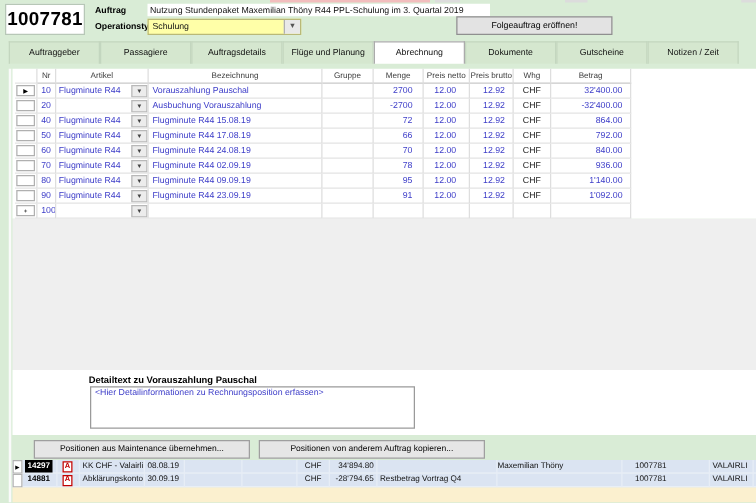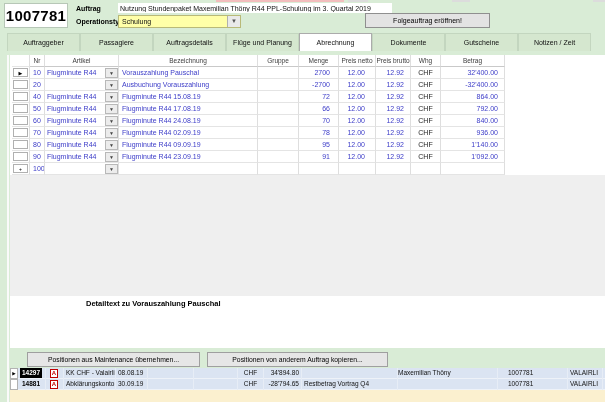--- a/index.html
+++ b/index.html
@@ -57,21 +57,21 @@
   .arttext{flex:1;padding-left:2px;overflow:hidden}
   .ddbtn{width:13px;height:10px;margin:1px 0;background:#ececec;border:1px solid #b8b8b8;
     font-size:5px;line-height:8px;text-align:center;color:#444}
   .al{padding-left:3px;text-align:left}
   .ar{text-align:right}
   .ac{text-align:center}
 
   
   #gray-area{position:absolute;left:10px;top:175px;width:595px;height:121px;background:#efefef}
   #detail-section{position:absolute;left:10px;top:296px;width:595px;height:52px;background:#fff}
-  #detail-label{position:absolute;left:76px;top:3px;font-weight:bold;font-size:7.5px;color:#000}
+  #detail-label{position:absolute;left:61px;top:3px;font-weight:bold;font-size:7.5px;color:#000}
   #detail-textarea{position:absolute;left:62px;top:13px;width:260px;height:34px;background:#fff;
     border:1px solid #9a9a9a;resize:none;font-family:inherit;font-size:7px;
     color:var(--grid-text-blue,#3c3cc8);padding:1px 3px}
 
   
   .action-btn{position:absolute;top:352px;height:15px;background:#e6e6e6;border:1px solid #9f9f9f;
     font-size:6.8px;font-family:inherit;color:#000}
   #btn-maintenance{left:27px;width:173px}
   #btn-copy{left:207px;width:181px}
 
@@ -287,20 +287,21 @@
         <div class="cell ar" style="width: 64px; padding-right: 6px;"></div>
       </div>
     </div>
 </div>
 <div id="left-line"></div>
 
 <div id="gray-area"></div>
 
 <div id="detail-section">
   <div id="detail-label">Detailtext zu Vorauszahlung Pauschal</div>
+  <textarea id="detail-textarea" style="">&lt;Hier Detailinformationen zu Rechnungsposition erfassen&gt;</textarea>
 </div>
 
 <button class="action-btn" id="btn-maintenance">Positionen aus Maintenance übernehmen...</button>
 <button class="action-btn" id="btn-copy">Positionen von anderem Auftrag kopieren...</button>
 
 <div id="bookings">
     <div class="brow">
       <div class="bcell bsel" style="width: 8px;">▶</div>
       <div class="bcell" style="width: 28px; padding-left: 2px;"><div class="nrbox selected" style="display: inline-block;">14297</div></div>
       <div class="bcell" style="width: 18px; padding-left: 4px;"><div class="pdf-icon">A</div></div>

